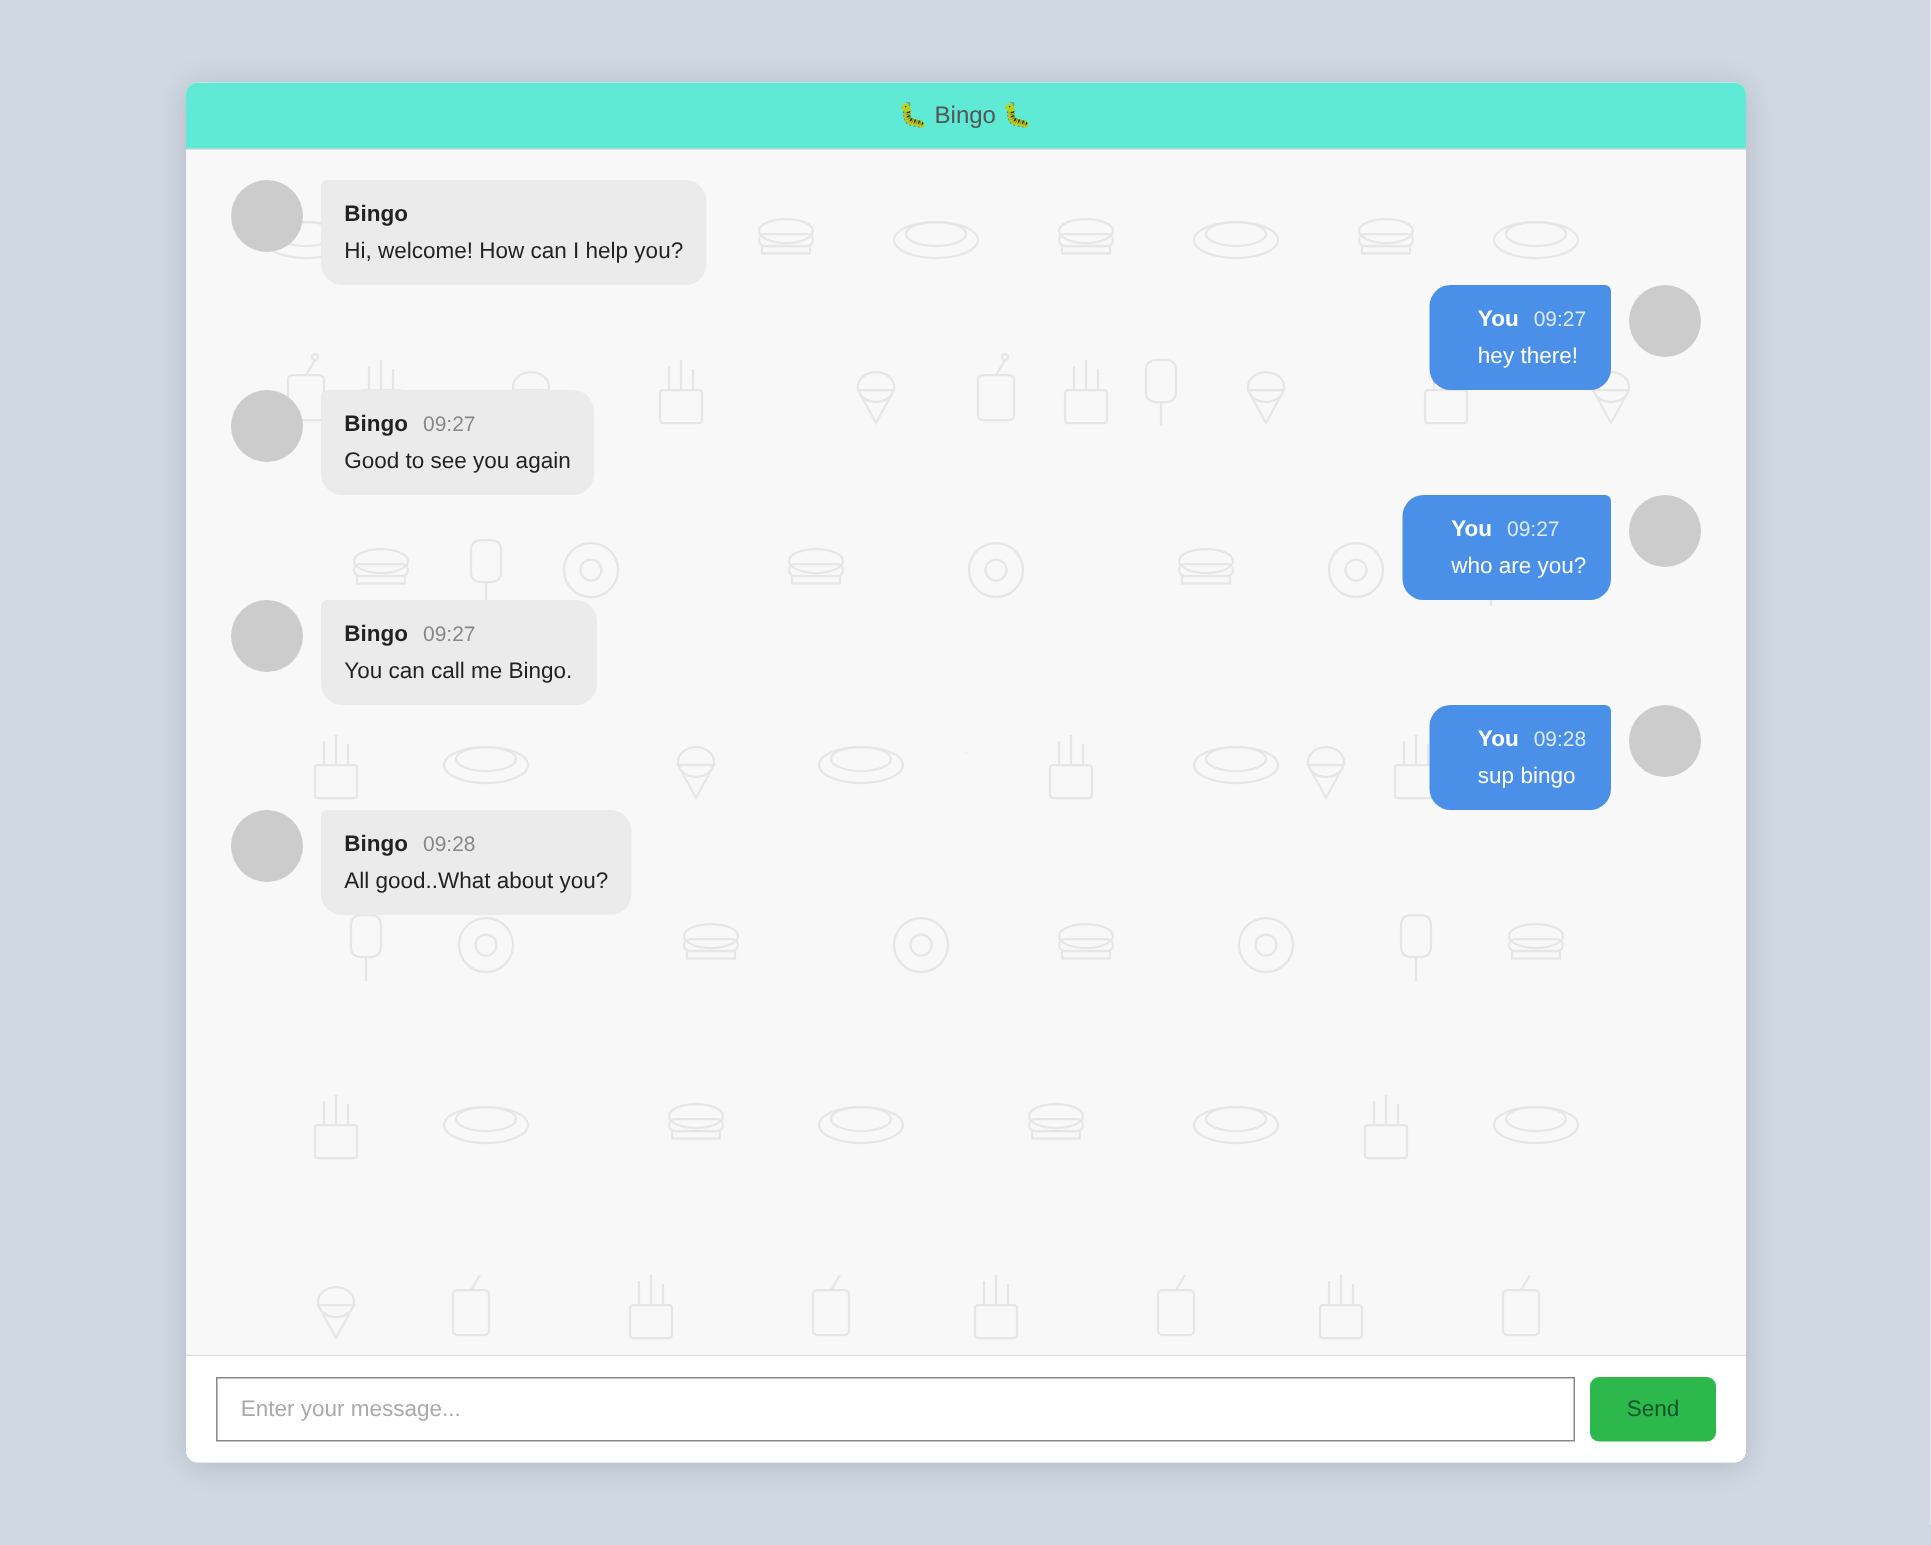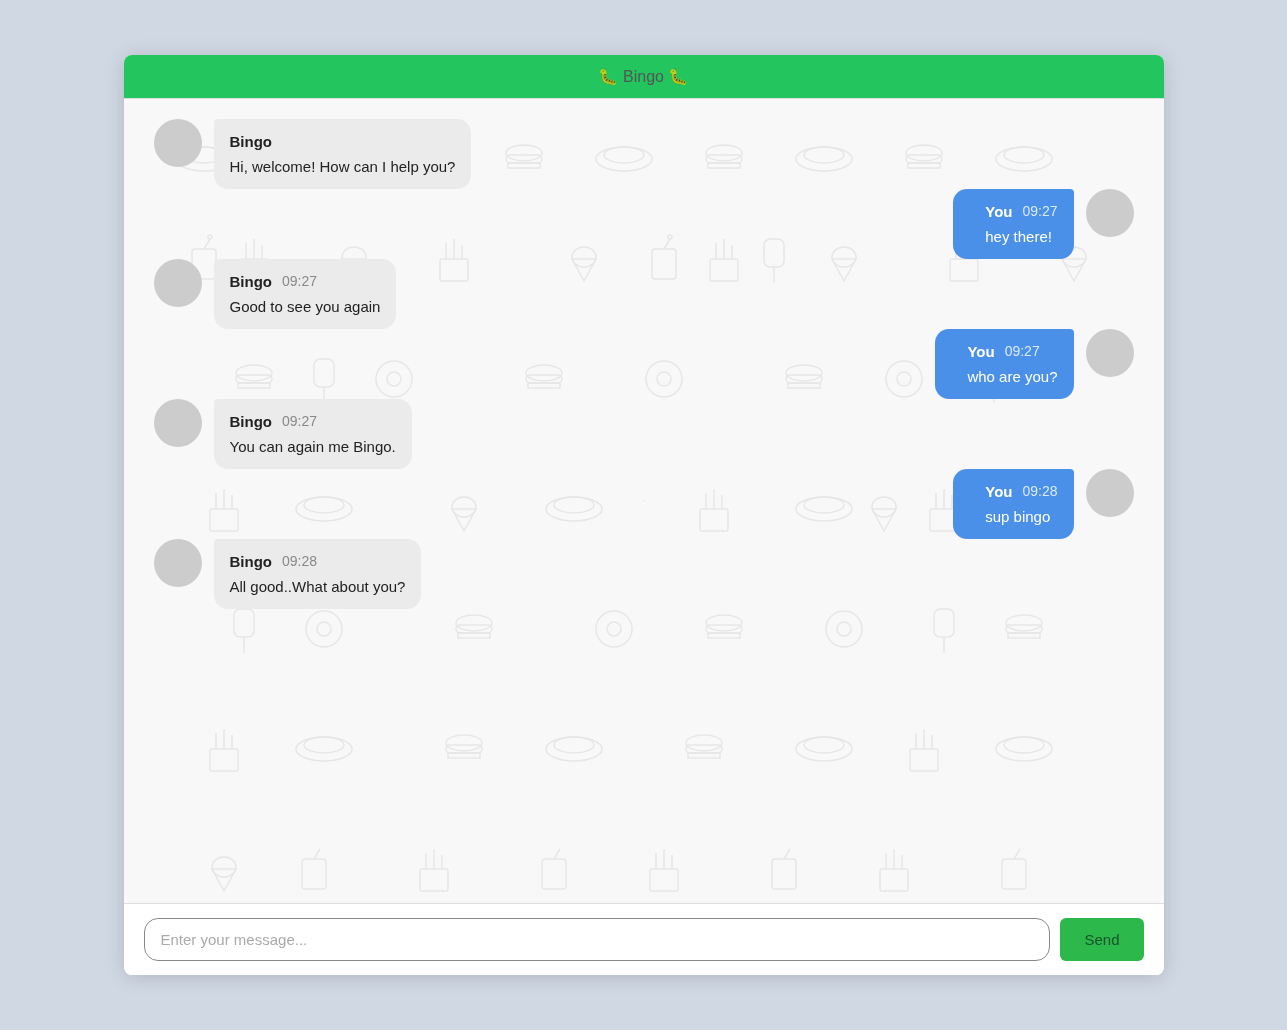--- a/index.html
+++ b/index.html
@@ -15,21 +15,21 @@
       width: 1040px;
       height: 920px;
       background: #fff;
       border-radius: 8px;
       box-shadow: 0 2px 20px rgba(0,0,0,0.15);
       display: flex;
       flex-direction: column;
       overflow: hidden;
     }
     .chat-header {
-      background: #22c55e;
+      background: #5eead4;
       padding: 12px 20px;
       text-align: center;
       font-size: 16px;
       font-weight: 500;
       color: #555;
       border-bottom: 1px solid #ddd;
       flex-shrink: 0;
     }
     .chat-body {
       flex: 1;
@@ -123,21 +123,21 @@
       background: #fff;
       border-top: 1px solid #ddd;
       display: flex;
       gap: 10px;
       flex-shrink: 0;
     }
     .message-input {
       flex: 1;
       padding: 12px 16px;
       border: 1.5px solid #888;
-      border-radius: 14px;
+      border-radius: 0;
       font-size: 15px;
       outline: none;
       color: #333;
       background: #fff;
     }
     .message-input::placeholder {
       color: #aaa;
     }
     .send-button {
       padding: 12px 24px;
@@ -520,21 +520,21 @@
         </div>
       </div>
 
       <div class="message-row">
         <div class="avatar"></div>
         <div class="bubble bot">
           <div class="bubble-header">
             <span class="bubble-name">Bingo</span>
             <span class="bubble-time" style="color:#888;">09:27</span>
           </div>
-          <div class="bubble-text">You can again me Bingo.</div>
+          <div class="bubble-text">You can call me Bingo.</div>
         </div>
       </div>
 
       <div class="message-row user">
         <div class="avatar"></div>
         <div class="bubble user-bubble">
           <div class="bubble-header">
             <span class="bubble-name">You</span>
             <span class="bubble-time">09:28</span>
           </div>

